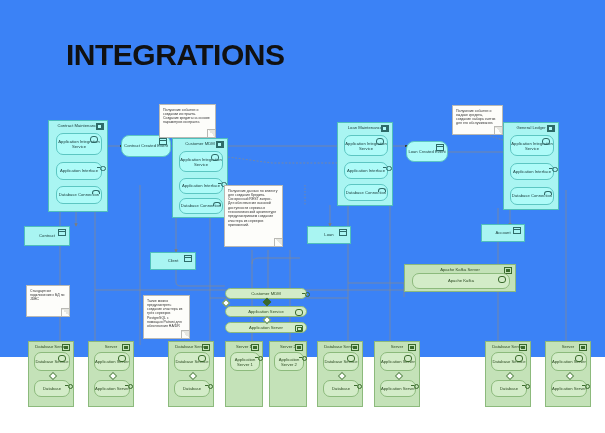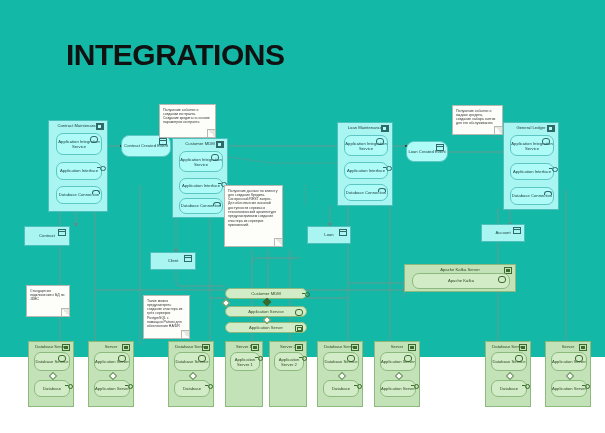--- a/index.html
+++ b/index.html
@@ -1,19 +1,19 @@
 <!DOCTYPE html>
 <html><head>
 <meta charset="utf-8">
 <style>
   html,body{margin:0;padding:0;background:#ffffff;}
   body{width:605px;height:433px;overflow:hidden;
        font-family:"Liberation Sans","DejaVu Sans",sans-serif;
        -webkit-font-smoothing:antialiased;}
-  #canvas{position:relative;width:605px;height:357px;background:#14b8a6;}
+  #canvas{position:relative;width:605px;height:357px;background:#3b82f6;}
 
   
   .title{position:absolute;left:66px;top:38px;font-size:30px;font-weight:bold;
          letter-spacing:-0.5px;color:#111111;font-family:"Liberation Sans",sans-serif;}
 
   
   .node{position:absolute;box-sizing:border-box;}
   .app-comp{background:#a9f5f2;border:1px solid #4fbfbb;}
   .app-inner{background:#aefbf8;border:1px solid #5cc6c2;border-radius:7px;}
   .data-obj{background:#a9f5f2;border:1px solid #4fbfbb;}

